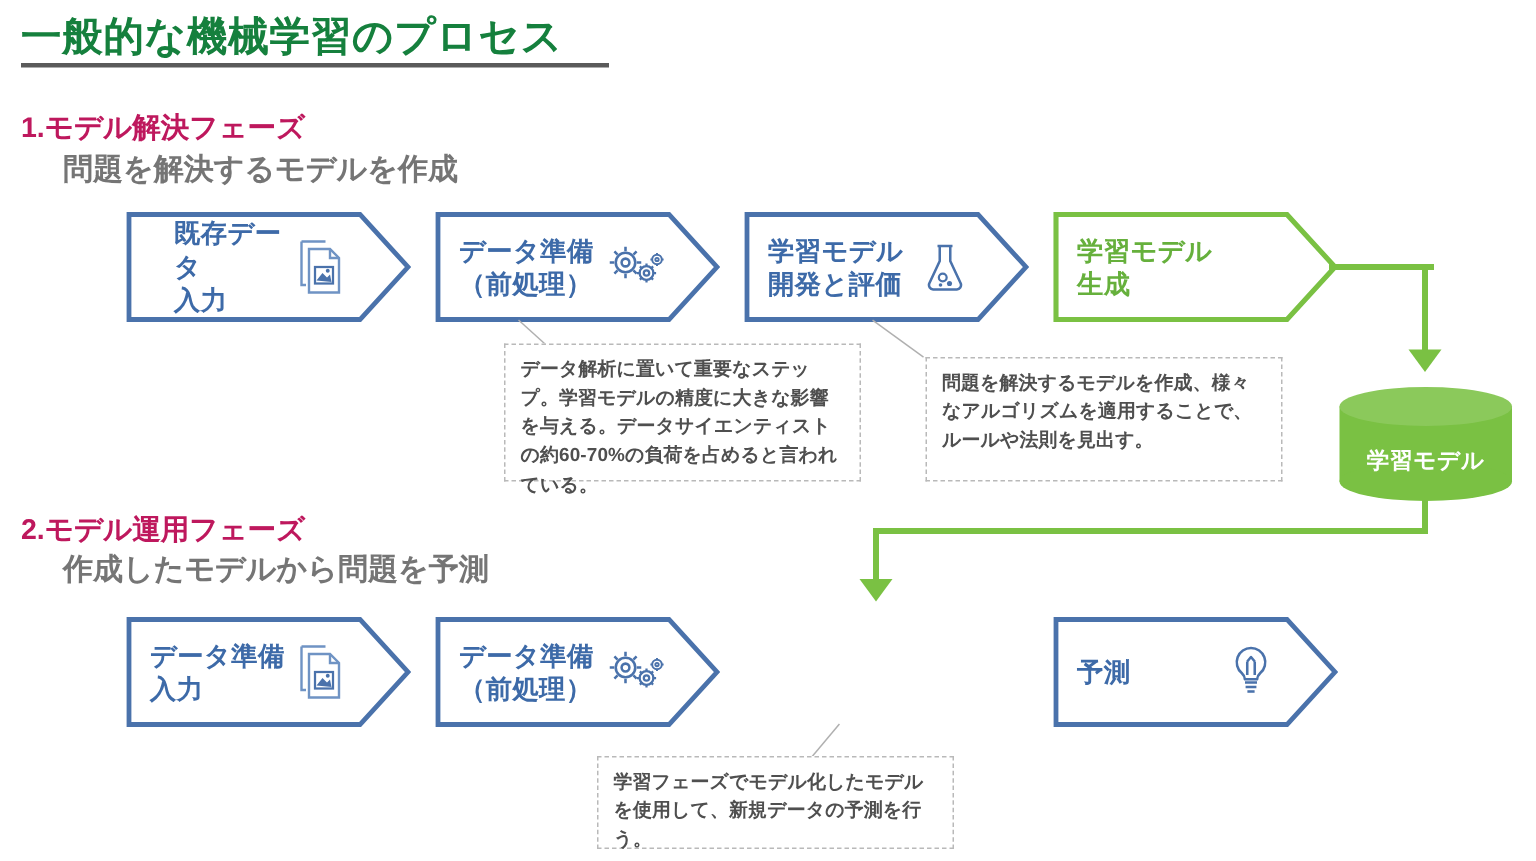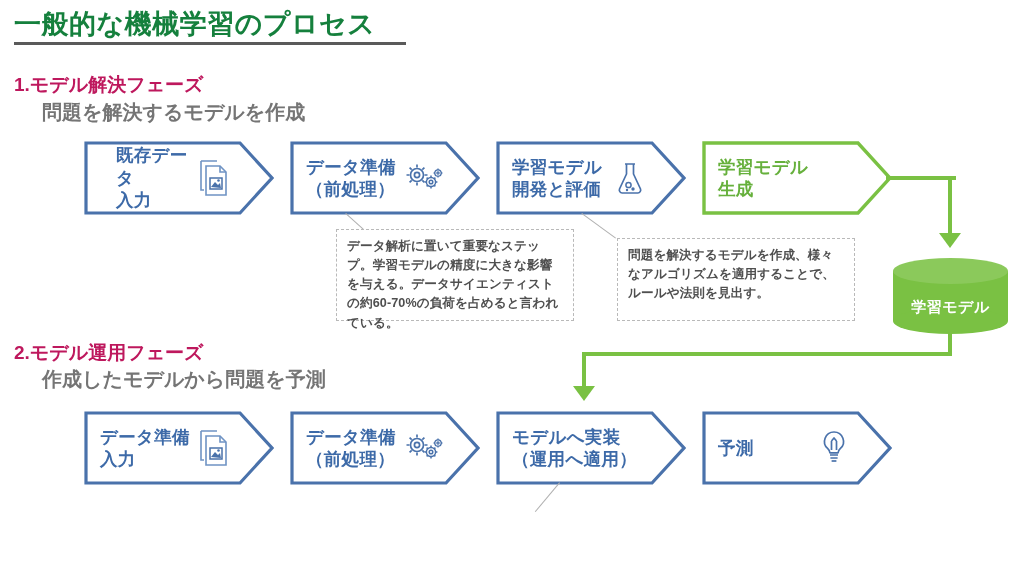--- a/index.html
+++ b/index.html
@@ -315,40 +315,34 @@
         </g>
         <g fill="none" stroke="#4a72ab" stroke-width="1.3">
           <circle cx="36" cy="13" r="3.2"></circle>
           <circle cx="36" cy="13" r="1.1"></circle>
           <path d="M36,8.6 L36,10 M36,16 L36,17.4 M31.6,13 L33,13 M39,13 L40.4,13"></path>
         </g>
       </svg>
     </div>
   </div>
 
-  <div class="abs chev blue" style="left:496px; top:411px; width:190px;">
-    <svg class="chev-shape" viewBox="0 0 190 74" preserveAspectRatio="none">
-      <path d="M2,2 L156,2 L188,37 L156,72 L2,72 Z" fill="#ffffff" stroke="#4a72ab" stroke-width="3.2" stroke-linejoin="miter"></path>
-    </svg>
-    <div class="chev-label">モデルへ実装
-（運用へ適用）</div>
-  </div>
 
   <div class="abs chev blue" style="left:702px; top:411px; width:190px;">
     <svg class="chev-shape" viewBox="0 0 190 74" preserveAspectRatio="none">
       <path d="M2,2 L156,2 L188,37 L156,72 L2,72 Z" fill="#ffffff" stroke="#4a72ab" stroke-width="3.2" stroke-linejoin="miter"></path>
     </svg>
     <div class="chev-label">予測</div>
     <div class="chev-icon" style="margin-right:8px;">
       <svg width="32" height="40" viewBox="0 0 32 40">
         <g fill="none" stroke="#4a72ab" stroke-width="1.7" stroke-linejoin="round">
           <path d="M16,4 a9.5,9.5 0 0 0 -6.2,16.7 c1.4,1.3 2,2.6 2.1,4.1 L20.1,24.8 c0.1,-1.5 0.7,-2.8 2.1,-4.1 A9.5,9.5 0 0 0 16,4 Z"></path>
           <path d="M12,27 L20,27 M12.4,30 L19.6,30"></path>
           <path d="M13.6,33 L18.4,33"></path>
           <path d="M13.5,22 L13.5,13 M18.5,22 L18.5,13 M13.5,13 L16,10 L18.5,13"></path>
         </g>
       </svg>
     </div>
   </div>
 
   <div class="note-tail" style="left:560px; top:483px; width:38px; transform:rotate(130deg);"></div>
+  <div class="abs note" style="left:398px; top:504px; width:238px; height:62px;">学習フェーズでモデル化したモデルを使用して、新規データの予測を行う。</div>
 
 </div>
 
 </body></html>

